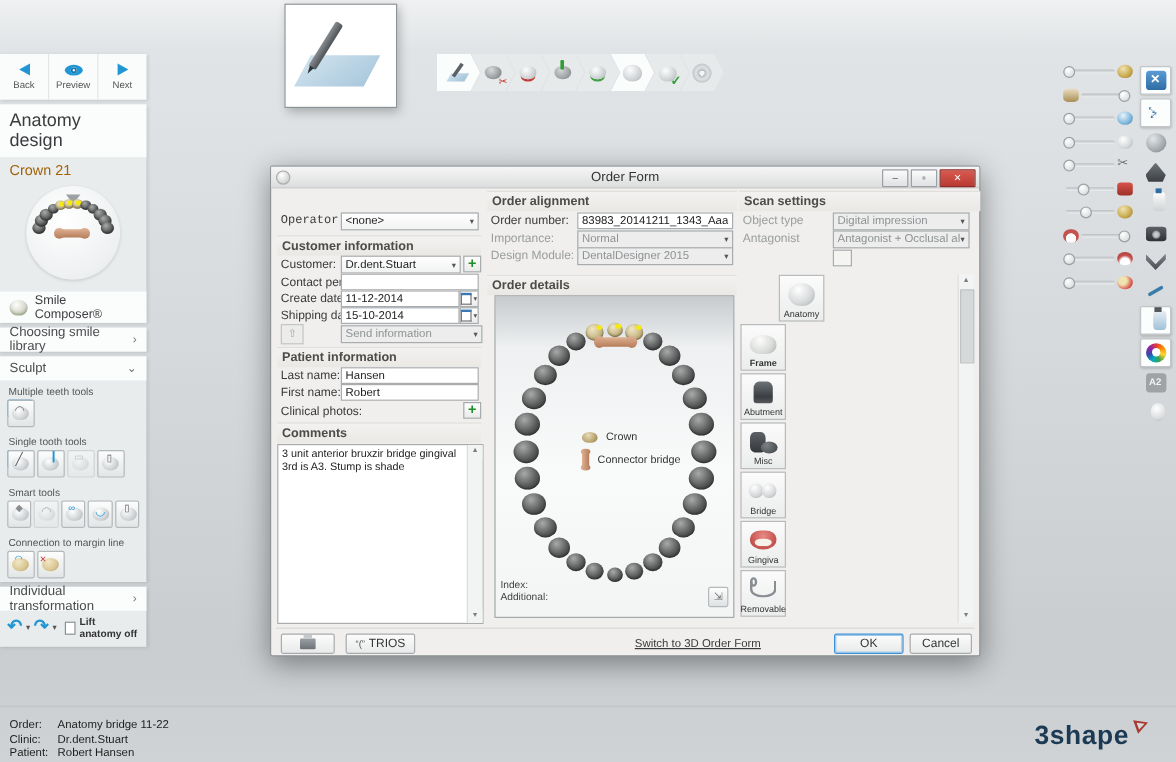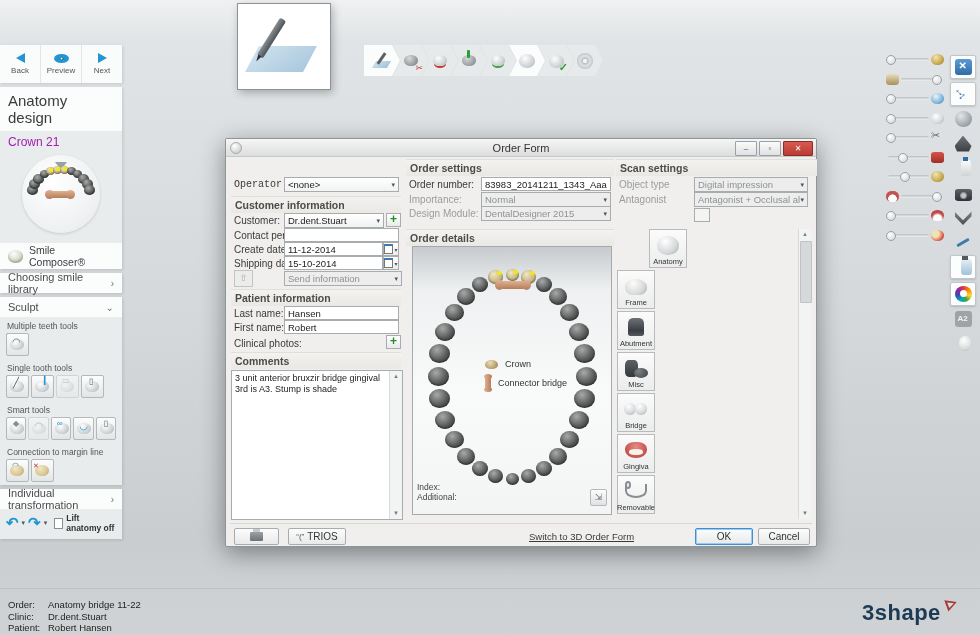--- a/index.html
+++ b/index.html
@@ -40,21 +40,21 @@
   #nav-row{display:flex;background:#fafbfb;height:38px;}
   .navbtn{flex:1;display:flex;flex-direction:column;align-items:center;justify-content:center;gap:3px;border-right:1px solid #e3e6e7;cursor:pointer;}
   .navbtn:last-child{border-right:none;}
   .navbtn .lbl{font-size:8px;color:#555;}
   .arr{width:0;height:0;border-top:5px solid transparent;border-bottom:5px solid transparent;}
   .arr.left{border-right:9px solid #2196d4;}
   .arr.right{border-left:9px solid #2196d4;}
   .eye{width:15px;height:9px;border-radius:50%;background:#2196d4;position:relative;}
   .eye:after{content:"";position:absolute;left:5px;top:2px;width:5px;height:5px;border-radius:50%;background:#fff;box-shadow:inset 0 0 0 1.5px #0e75ad;}
   #panel-title{background:#fbfcfc;padding:5px 8px;font-size:15px;color:#3a3c3e;}
-  #panel-item{padding:4px 8px 2px;font-size:12px;color:#a21caf;}
+  #panel-item{padding:4px 8px 2px;font-size:12px;color:#a16207;}
   #arch-circle{position:relative;width:78px;height:78px;border-radius:50%;background:radial-gradient(circle at 40% 35%,#ffffff,#eef0f1 70%,#dfe2e4);margin:4px auto 10px;box-shadow:0 1px 3px rgba(0,0,0,.15);}
   #smile-row{display:flex;align-items:center;gap:6px;background:#fbfcfc;height:26px;padding:0 8px;cursor:pointer;}
   #smile-ic{width:15px;height:13px;border-radius:48%;background:radial-gradient(circle at 38% 30%,#fdfdfa,#d8d9cf 55%,#a9ab9d);box-shadow:inset 0 -2px 2px rgba(90,120,60,.35);}
   #smile-row span{font-size:10.5px;color:#3c3e40;}
   .strip{display:flex;align-items:center;justify-content:space-between;background:#fbfcfc;height:20px;padding:0 8px;cursor:pointer;}
   .strip .s-lbl{font-size:11px;color:#4a4c4e;}
   .chev{font-size:10px;color:#777;}
   .grp-lbl{font-size:8.5px;color:#555;padding:4px 7px 1px;}
   .tool-row{display:flex;gap:2px;padding:1px 6px 3px;}
   .toolbtn{width:21px;height:21px;border:1px solid #b3b8ba;background:linear-gradient(180deg,#fdfdfd,#e2e5e6);border-radius:2px;position:relative;cursor:pointer;}
@@ -549,21 +549,21 @@
 
   <div class="sect-hd" style="left:5px;top:213px;width:162px;">Comments</div>
   <div id="comments-box" style="left:5px;top:231px;width:170px;height:148px;">
     <div id="comments-text">3 unit anterior bruxzir bridge gingival 3rd is A3. Stump is shade</div>
     <div class="vscroll" style="right:0;top:0;height:100%;">
       <div class="up">▲</div>
       <div class="dn">▼</div>
     </div>
   </div>
 
-  <div class="sect-hd" style="left:180px;top:20px;width:200px;">Order settings</div>
+  <div class="sect-hd" style="left:180px;top:20px;width:200px;">Order alignment</div>
   <div class="flabel" style="left:183px;top:40px;">Order number:</div>
   <input class="tinput" style="left: 255px; top: 38px; width: 130px;" value="83983_20141211_1343_Aaa">
   <div class="flabel dim" style="left:183px;top:55px;">Importance:</div>
   <div class="sel dim" style="left:255px;top:53px;width:130px;">
     <span class="val">Normal</span>
       <span class="dd">▾</span>
   </div>
   <div class="flabel dim" style="left:183px;top:69px;">Design Module:</div>
   <div class="sel dim" style="left:255px;top:67px;width:130px;">
     <span class="val">DentalDesigner 2015</span>
@@ -631,21 +631,21 @@
   </div>
   <div class="tinput" style="left:468px;top:69px;width:16px;background:#f4f4f2;"></div>
 
   <div id="cats">
       <div class="cat" style="left: 391px; top: 90px; margin-left: 32px;">
         <div class="cat-ic">
           <div class="ci ci-anatomy"></div>
         </div>
         <div class="cat-label">Anatomy</div>
       </div>
-      <div class="cat" style="left: 391px; top: 131px;">
+      <div class="cat" style="left: 391px; top: 131px; font-weight: bold;">
         <div class="cat-ic">
           <div class="ci ci-frame"></div>
         </div>
         <div class="cat-label">Frame</div>
       </div>
       <div class="cat" style="left: 391px; top: 172px;">
         <div class="cat-ic">
           <div class="ci ci-abutment"></div>
         </div>
         <div class="cat-label">Abutment</div>

